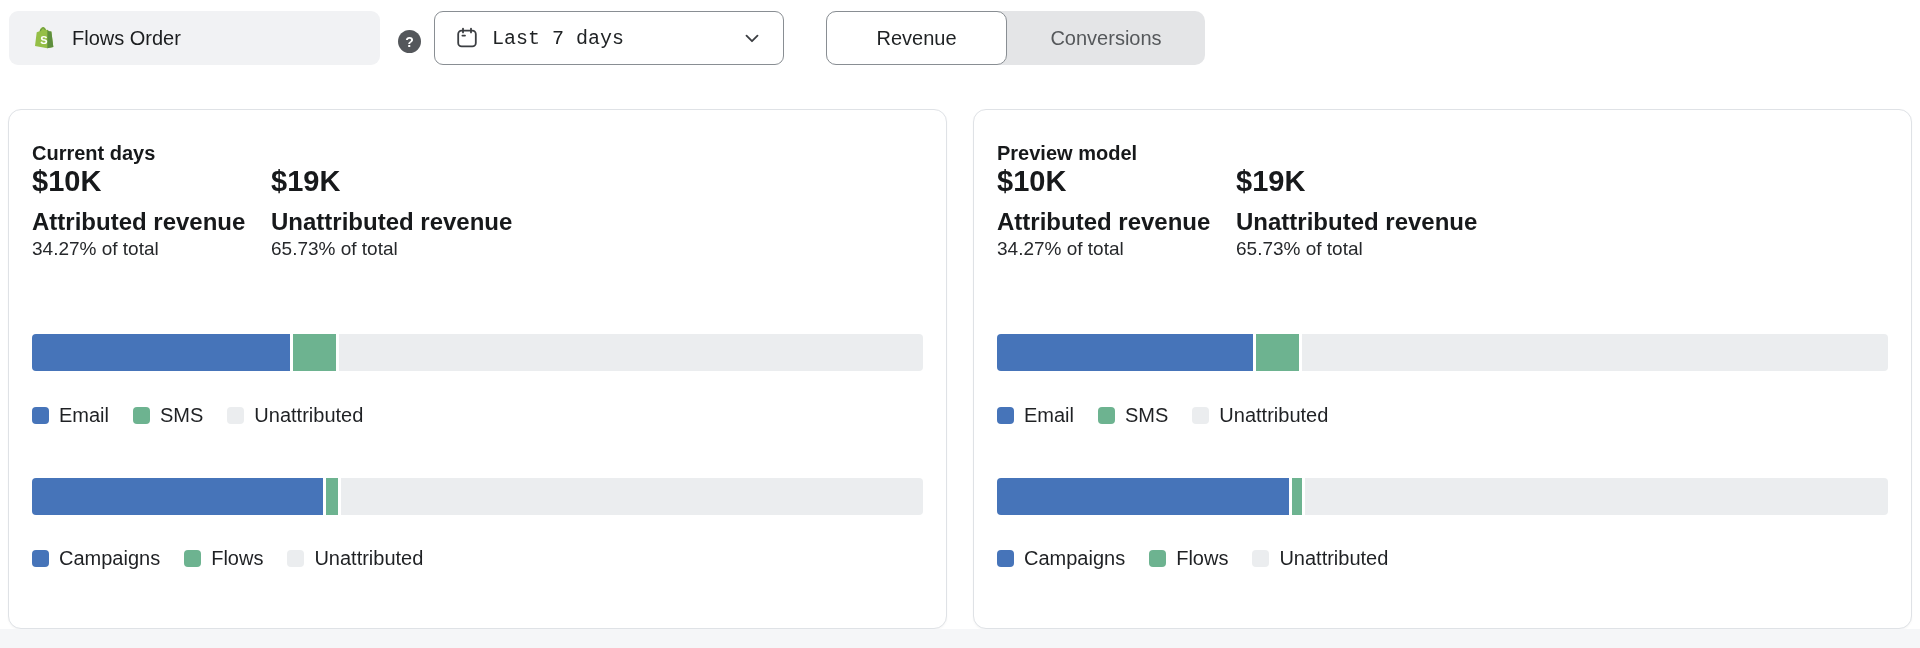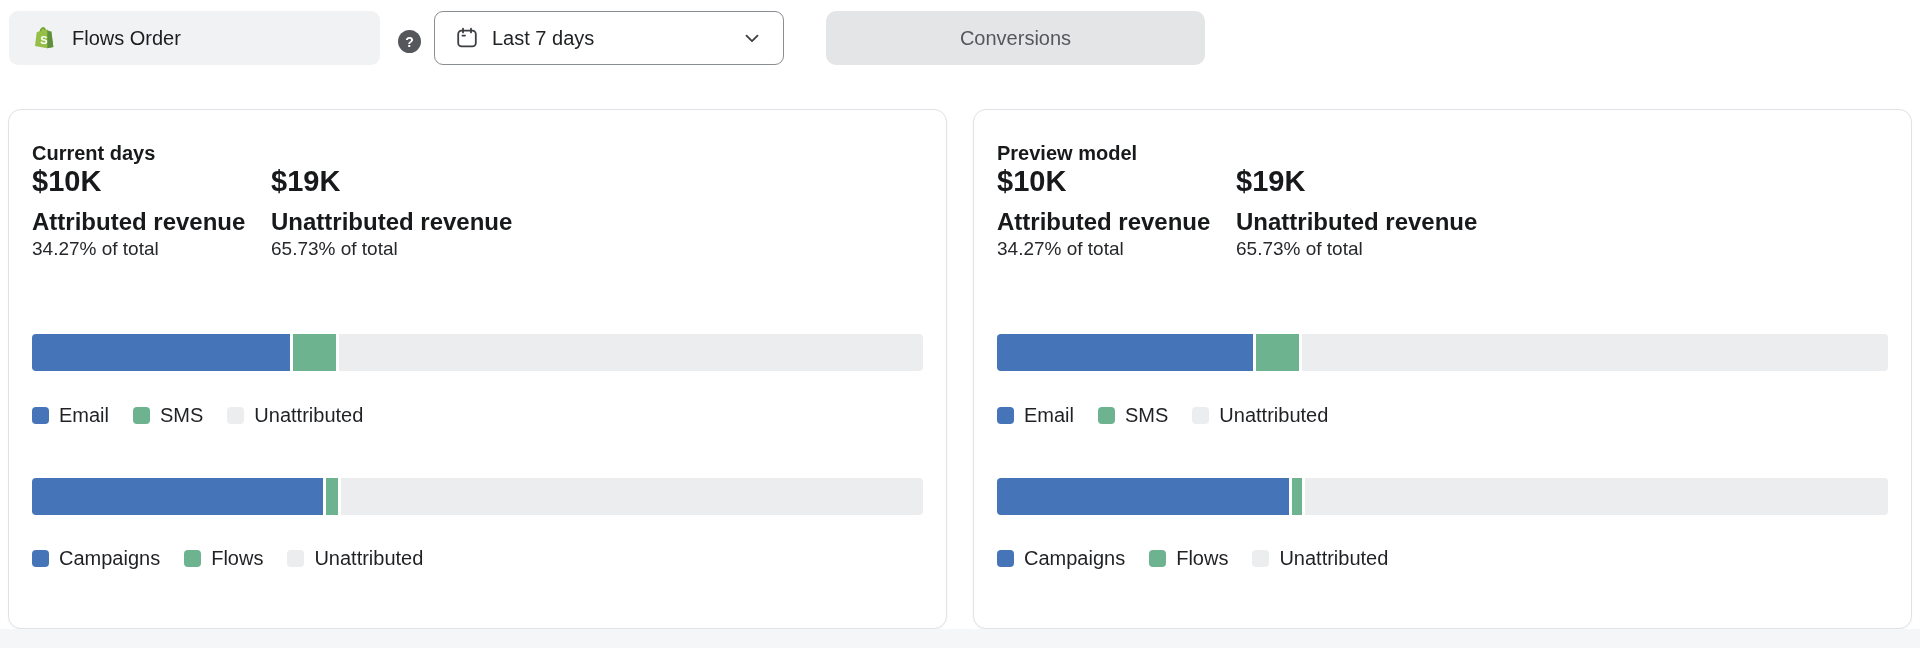--- a/index.html
+++ b/index.html
@@ -33,21 +33,21 @@
     display:flex; align-items:center; justify-content:center;
     margin-left:18px; margin-top:7px; cursor:pointer; flex:0 0 auto;
   }
 
   .date-select {
     display:flex; align-items:center;
     width:350px; height:54px;
     margin-left:13px;
     background:#ffffff;
     border:1.5px solid #898e93; border-radius:9px;
-    padding:0 20px; cursor:pointer;
+    padding:0 20px; cursor:pointer;font-family:Liberation Mono, monospace;
   }
   .date-select .cal { width:24px; height:24px; flex:0 0 auto; }
   .date-select .date-label { font-size:20px; margin-left:13px; color:#202325; }
   .date-select .chev { margin-left:auto; width:22px; height:22px; flex:0 0 auto; }
 
   .segmented {
     display:flex; align-items:stretch;
     margin-left:42px; height:54px; width:379px;
     background:#e4e5e7; border-radius:10px;
   }
@@ -135,20 +135,21 @@
     </span>
     <span class="date-label">Last 7 days</span>
     <span class="chev">
       <svg width="22" height="22" viewBox="0 0 24 24">
         <path d="M6 9.5 12 15.5 18 9.5" fill="none" stroke="#3b3e42" stroke-width="2" stroke-linecap="round" stroke-linejoin="round"></path>
       </svg>
     </span>
   </div>
 
   <div class="segmented">
+    <div class="seg-btn selected">Revenue</div>
     <div class="seg-btn unselected">Conversions</div>
   </div>
 </div>
 
 <div class="cards">
 
   <div class="card">
     <div class="card-title">Current days</div>
     <div class="stats">
       <div class="stat">

